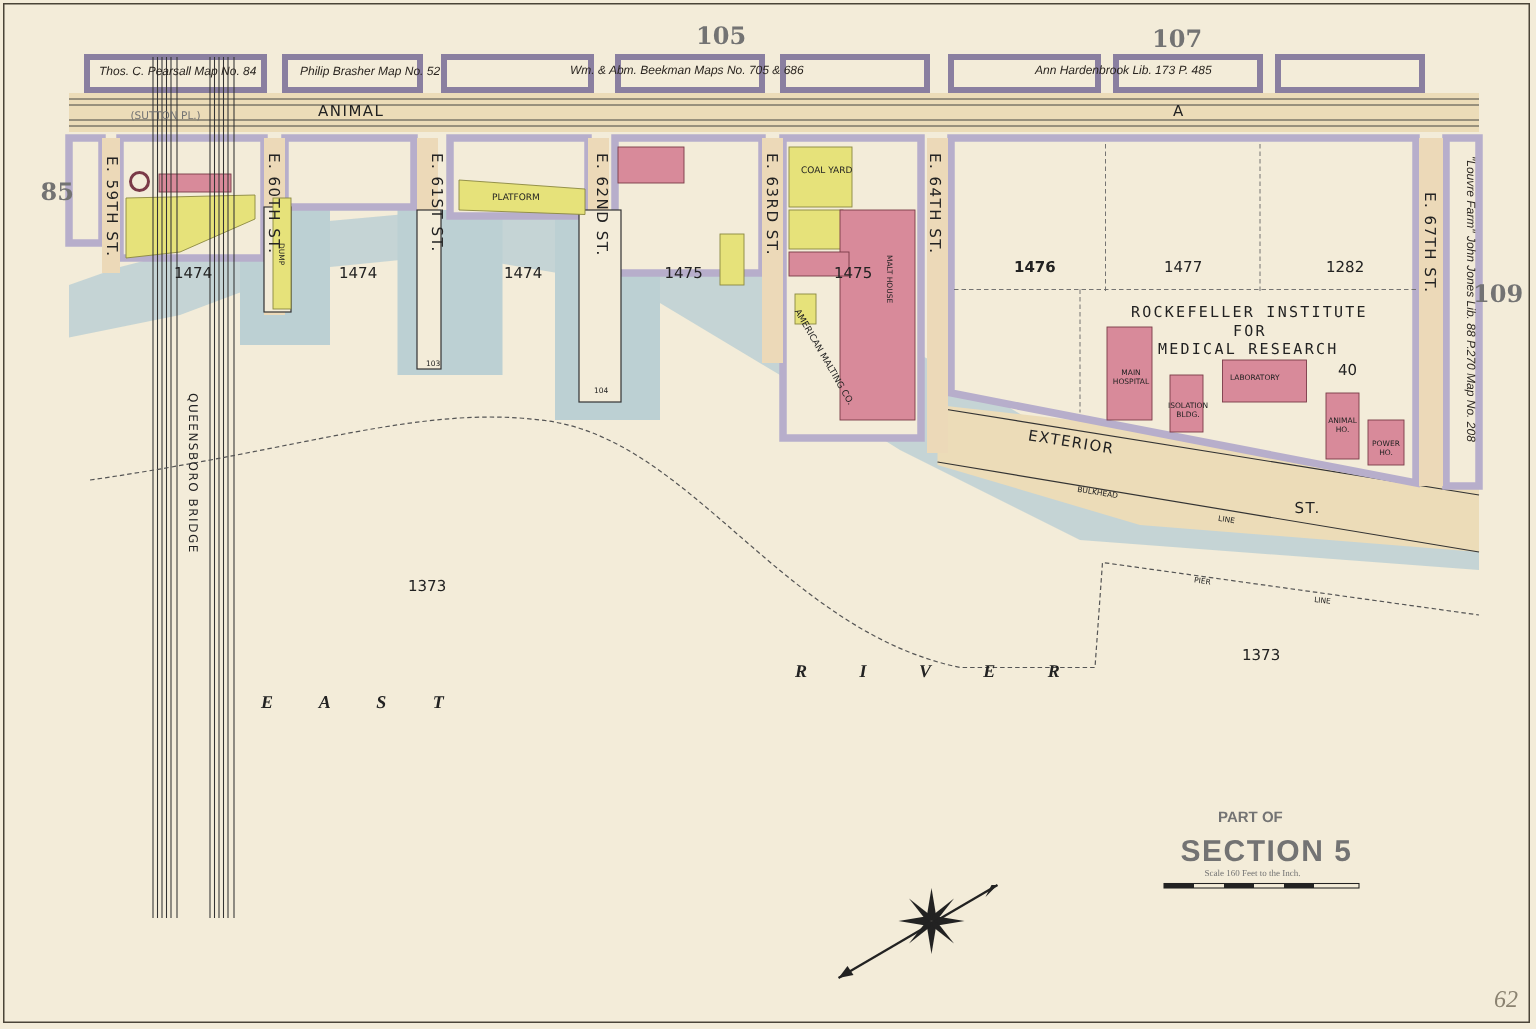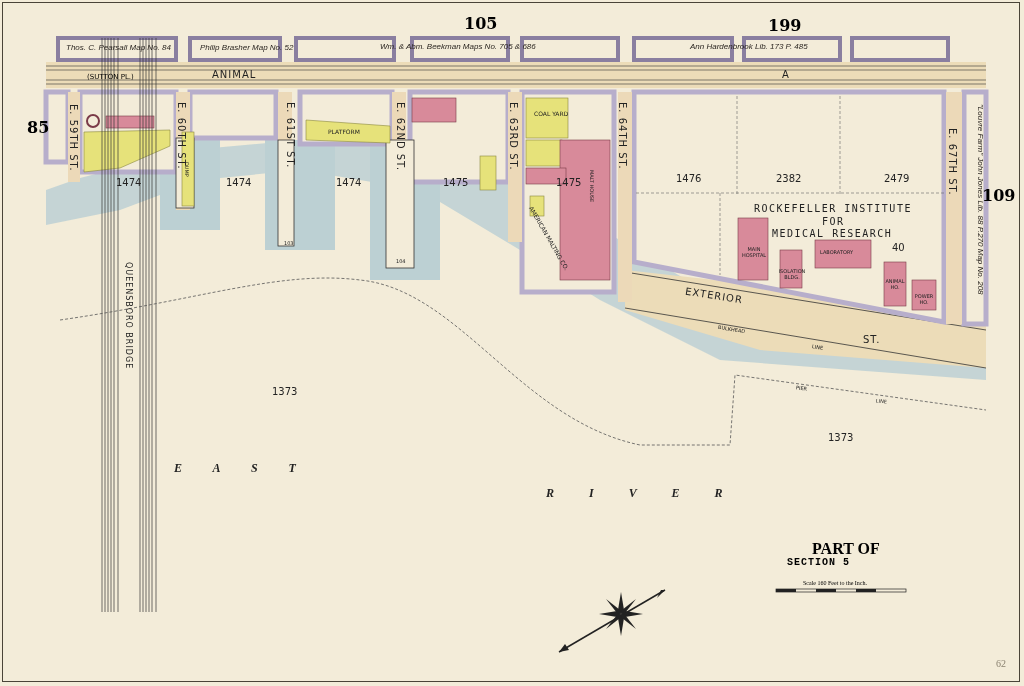--- a/index.html
+++ b/index.html
@@ -1,30 +1,30 @@
 <!DOCTYPE html>
 <html><head>
 <meta charset="utf-8">
 <style>
   html,body{margin:0;padding:0;background:#2a2620;}
   body{width:1024px;height:686px;overflow:hidden;position:relative;font-family:"Liberation Serif",serif;}
   .sheet{position:absolute;left:0;top:0;width:1024px;height:686px;background:#f3ecd9;}
   .frame{position:absolute;left:2px;top:2px;width:1018px;height:680px;border:1px solid #4a4438;box-sizing:border-box;}
   svg{position:absolute;left:0;top:0;}
-  .lbl{position:absolute;white-space:nowrap;color:#000000;}
+  .lbl{position:absolute;white-space:nowrap;color:#737373;}
   .plate{font-family:"DejaVu Serif",serif;font-weight:bold;font-size:16px;}
   .owner{font-family:Liberation Sans, sans-serif;font-style:italic;font-size:8px;color:#2a2520;}
   .street{font-family:"DejaVu Sans",sans-serif;font-size:10px;letter-spacing:1px;color:#222;}
   .vert{writing-mode:vertical-rl;}
   .block{font-family:"DejaVu Sans",sans-serif;font-size:10px;color:#222;}
   .tiny{font-family:"DejaVu Sans",sans-serif;font-size:5px;color:#222;}
   .inst{font-family:"DejaVu Sans Mono",monospace;font-size:10px;letter-spacing:1.5px;color:#222;}
   .river{font-family:"Liberation Serif",serif;font-style:italic;font-weight:bold;font-size:12px;color:#222;}
-  .sect1{font-family:Liberation Serif, serif;font-weight:bold;font-size:16px;}
-  .sect2{font-family:Liberation Mono, monospace;font-weight:bold;font-size:10px;letter-spacing:1px;}
+  .sect1{font-family:Liberation Sans, sans-serif;font-weight:bold;font-size:10px;}
+  .sect2{font-family:Liberation Sans, sans-serif;font-weight:bold;font-size:20px;letter-spacing:1px;}
   .scale{font-family:"Liberation Serif",serif;font-size:6px;}
 </style>
 </head>
 <body>
 
 <div class="sheet">
   <div class="frame"></div>
 
   <svg width="1024" height="686" viewBox="0 0 1024 686">
 
@@ -147,21 +147,21 @@
         <polygon points="22,0 4,3 0,0 4,-3"></polygon>
         <polygon points="-15,-15 -1,-4 0,0 -4,-1"></polygon>
         <polygon points="15,15 1,4 0,0 4,1"></polygon>
         <polygon points="15,-15 4,-1 0,0 1,-4"></polygon>
         <polygon points="-15,15 -4,1 0,0 -1,4"></polygon>
       </g>
     </g>
   </svg>
 
   <div class="lbl plate" style="left:464px;top:14px;">105</div>
-  <div class="lbl plate" style="left:768px;top:16px;">199</div>
+  <div class="lbl plate" style="left:768px;top:16px;">107</div>
   <div class="lbl plate" style="left:27px;top:118px;">85</div>
   <div class="lbl plate" style="left:982px;top:186px;">109</div>
 
   <div class="lbl owner" style="left:66px;top:43px;">Thos. C. Pearsall  Map No. 84</div>
   <div class="lbl owner" style="left:200px;top:43px;">Philip Brasher Map No. 52</div>
   <div class="lbl owner" style="left:380px;top:42px;">Wm. &amp; Abm. Beekman  Maps No. 705 &amp; 686</div>
   <div class="lbl owner" style="left:690px;top:42px;">Ann Hardenbrook  Lib. 173 P. 485</div>
   <div class="lbl owner vert" style="left:976px;top:104px;">"Louvre Farm" John Jones Lib. 88 P.270 Map No. 208</div>
 
   <div class="lbl street" style="left:212px;top:69px;">ANIMAL</div>
@@ -175,50 +175,50 @@
   <div class="lbl street vert" style="left:617px;top:102px;">E. 64TH ST.</div>
   <div class="lbl street vert" style="left:947px;top:128px;">E. 67TH ST.</div>
   <div class="lbl street" style="left:685px;top:290px;transform:rotate(9deg);">EXTERIOR</div>
   <div class="lbl street" style="left:863px;top:334px;">ST.</div>
 
   <div class="lbl block" style="left:116px;top:177px;">1474</div>
   <div class="lbl block" style="left:226px;top:177px;">1474</div>
   <div class="lbl block" style="left:336px;top:177px;">1474</div>
   <div class="lbl block" style="left:443px;top:177px;">1475</div>
   <div class="lbl block" style="left:556px;top:177px;">1475</div>
-  <div class="lbl block" style="left:676px;top:173px;">1476</div>
-  <div class="lbl block" style="left:776px;top:173px;">2382</div>
-  <div class="lbl block" style="left:884px;top:173px;">2479</div>
+  <div class="lbl block" style="left:676px;top:173px;font-weight:bold;">1476</div>
+  <div class="lbl block" style="left:776px;top:173px;">1477</div>
+  <div class="lbl block" style="left:884px;top:173px;">1282</div>
   <div class="lbl block" style="left:272px;top:386px;">1373</div>
   <div class="lbl block" style="left:828px;top:432px;">1373</div>
 
   <div class="lbl tiny" style="left:328px;top:128px;font-size:6px;">PLATFORM</div>
   <div class="lbl tiny vert" style="left:184px;top:162px;">DUMP</div>
   <div class="lbl tiny" style="left:534px;top:110px;font-size:6px;">COAL YARD</div>
   <div class="lbl tiny vert" style="left:589px;top:170px;">MALT HOUSE</div>
   <div class="lbl tiny" style="left:534px;top:205px;transform:rotate(60deg);transform-origin:left top;font-size:6px;">AMERICAN MALTING CO.</div>
   <div class="lbl street vert" style="left:124px;top:262px;font-size:8px;">QUEENSBORO BRIDGE</div>
   <div class="lbl tiny" style="left:718px;top:326px;transform:rotate(9deg);">BULKHEAD</div>
   <div class="lbl tiny" style="left:812px;top:344px;transform:rotate(9deg);">LINE</div>
   <div class="lbl tiny" style="left:796px;top:385px;transform:rotate(8deg);">PIER</div>
   <div class="lbl tiny" style="left:876px;top:398px;transform:rotate(6deg);">LINE</div>
   <div class="lbl river" style="left:174px;top:461px;word-spacing:28px;">E A S T</div>
-  <div class="lbl river" style="left:530px;top:486px;word-spacing:32px;margin-left:16px;">R I V E R</div>
+  <div class="lbl river" style="left:530px;top:440px;word-spacing:32px;">R I V E R</div>
 
   <div class="lbl inst" style="left:754px;top:203px;">ROCKEFELLER INSTITUTE</div>
   <div class="lbl inst" style="left:822px;top:216px;">FOR</div>
   <div class="lbl inst" style="left:772px;top:228px;">MEDICAL RESEARCH</div>
   <div class="lbl tiny" style="left:740px;top:246px;width:28px;white-space:normal;text-align:center;">MAIN HOSPITAL</div>
   <div class="lbl tiny" style="left:778px;top:268px;width:28px;white-space:normal;text-align:center;">ISOLATION BLDG.</div>
   <div class="lbl tiny" style="left:820px;top:249px;">LABORATORY</div>
   <div class="lbl tiny" style="left:884px;top:278px;width:22px;white-space:normal;text-align:center;">ANIMAL HO.</div>
   <div class="lbl tiny" style="left:912px;top:293px;width:24px;white-space:normal;text-align:center;">POWER HO.</div>
 
   <div class="lbl tiny" style="left:284px;top:240px;">103</div>
   <div class="lbl tiny" style="left:396px;top:258px;">104</div>
   <div class="lbl tiny" style="left:892px;top:242px;font-size:10px;">40</div>
 
   <div class="lbl sect1" style="left:812px;top:540px;">PART OF</div>
   <div class="lbl sect2" style="left:787px;top:557px;">SECTION 5</div>
   <div class="lbl scale" style="left:803px;top:580px;">Scale 160 Feet to the Inch.</div>
 
-  <div class="lbl" style="left:996px;top:658px;font-family:'Liberation Serif',serif;font-size:10px;color:#8a8270;">62</div>
+  <div class="lbl" style="left:996px;top:658px;font-family:'Liberation Serif',serif;font-style:italic;font-size:16px;color:#8a8270;">62</div>
 </div>
 
 </body></html>

